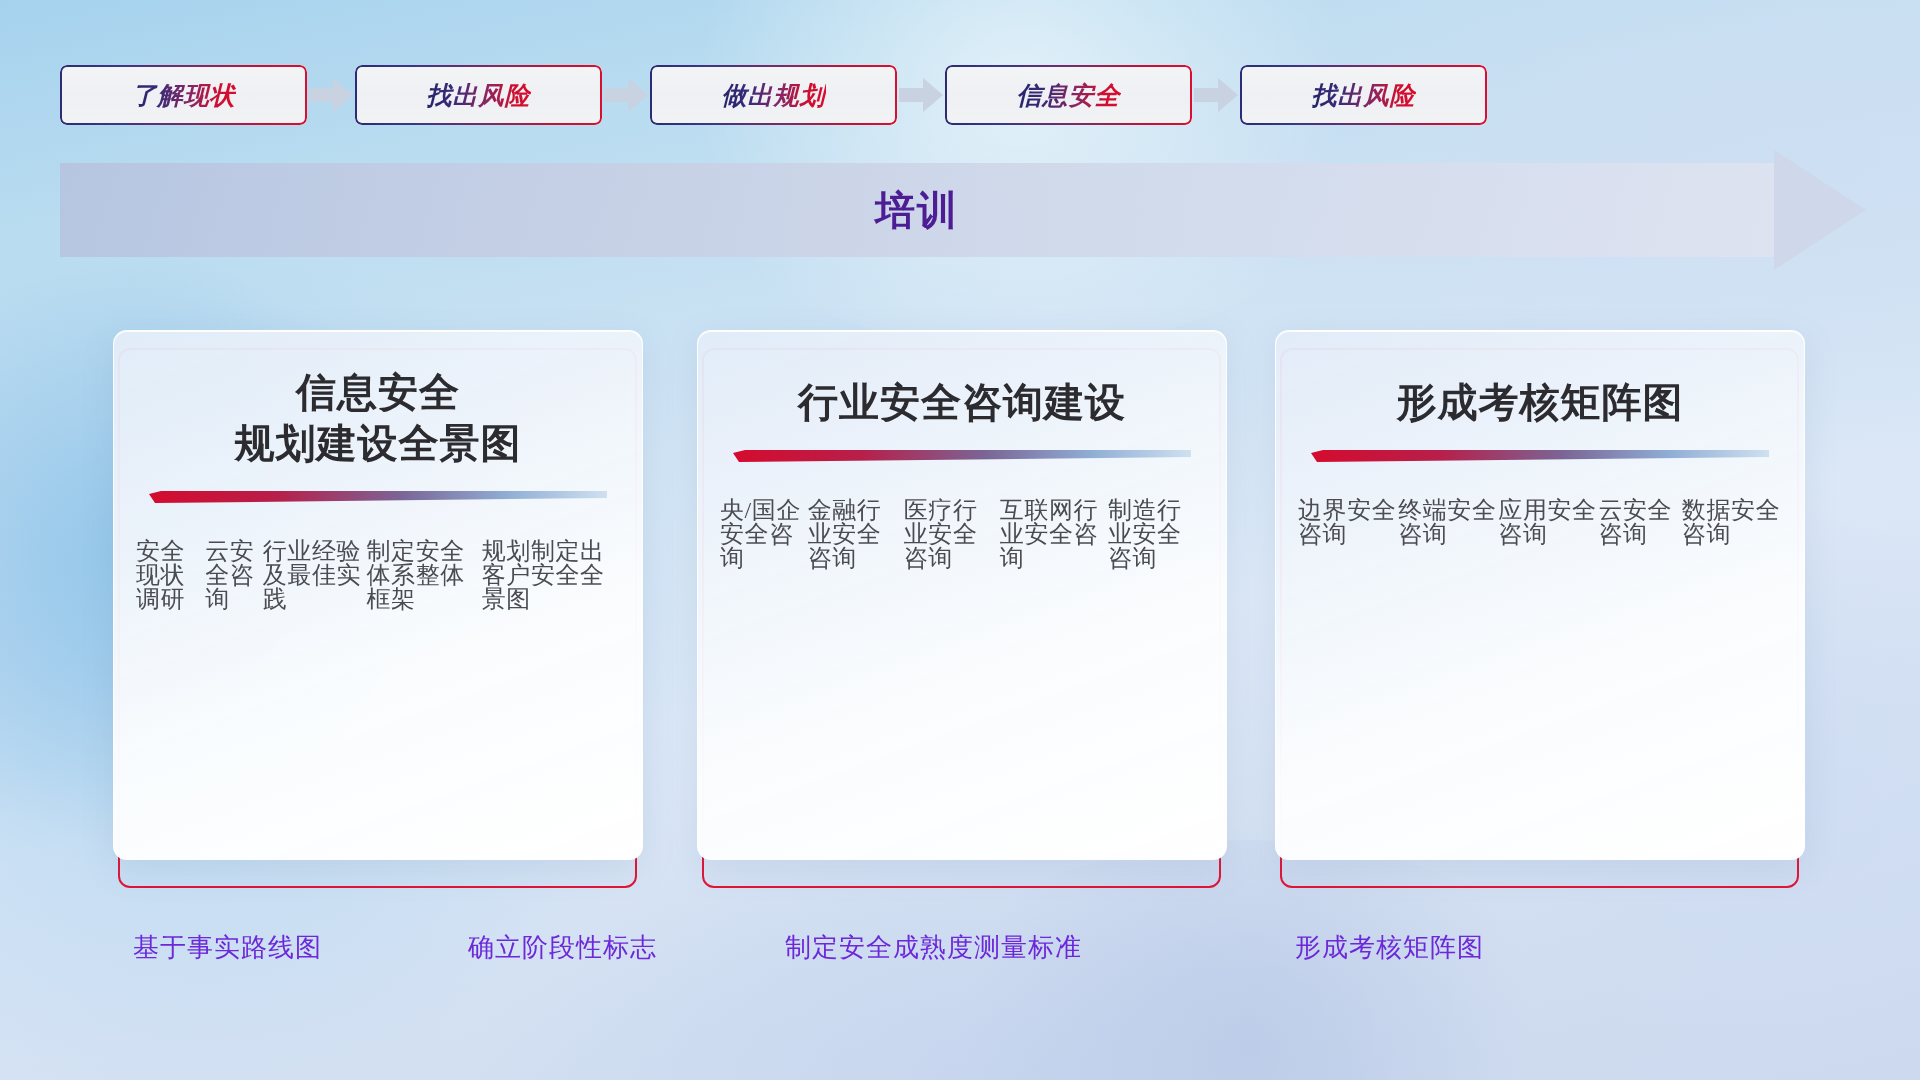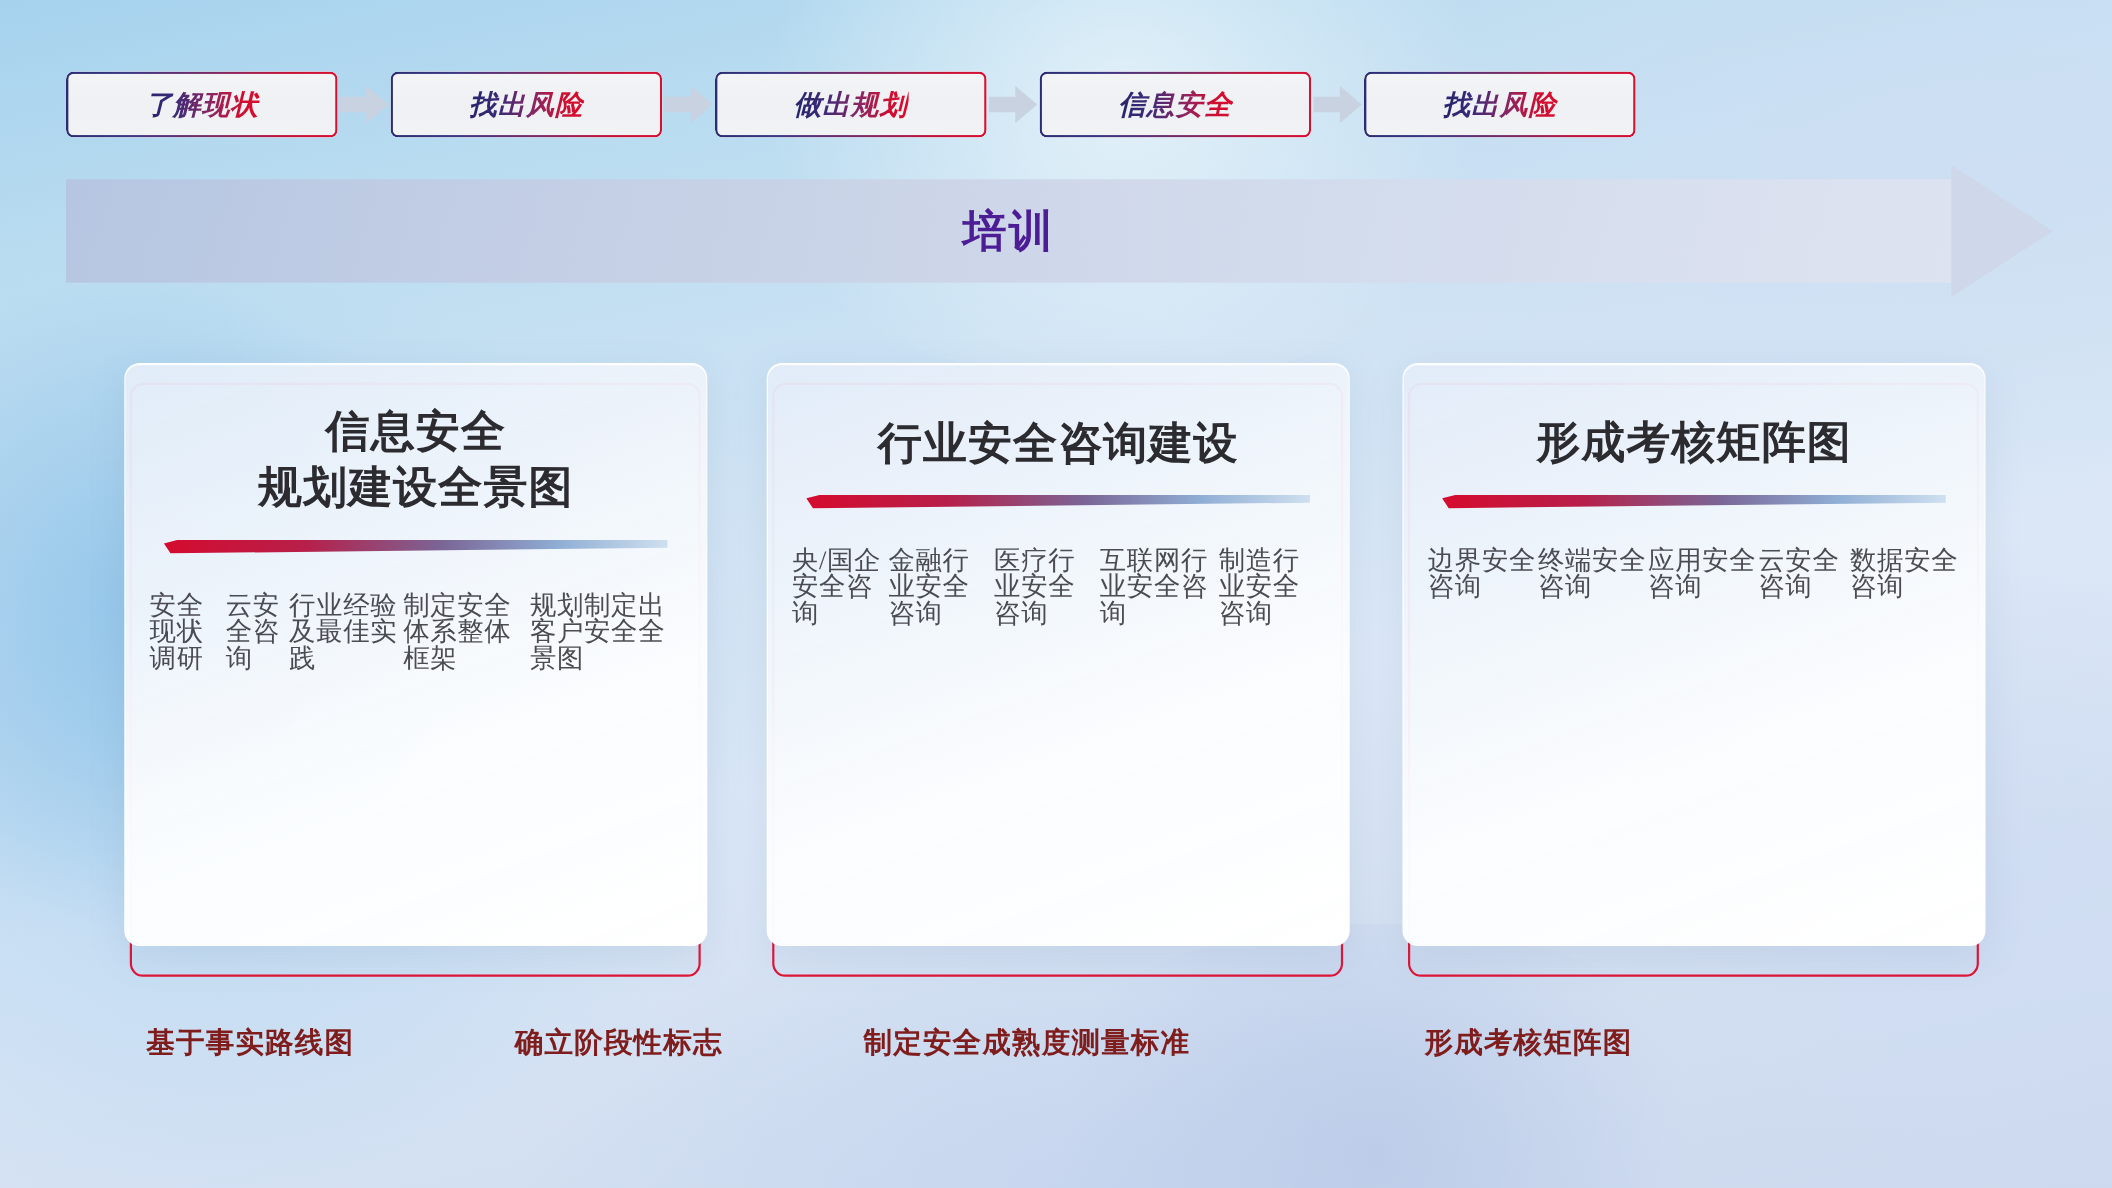--- a/index.html
+++ b/index.html
@@ -144,21 +144,21 @@
   }
   .card-list li {
     font-size: 24px; color: #4b4b52; line-height: 1;
     padding: 11px 0; letter-spacing: .6px;
   }
 
   
   #bottom-labels { position: absolute; left: 0; top: 930px; width: 1920px; height: 60px; }
   .blabel {
     position: absolute; top: 0;
-    font-size: 26px; font-weight: 700; color: #7f1d1d; letter-spacing: 1px;
+    font-size: 26px; font-weight: 400; color: #6d28d9; letter-spacing: 1px;
     white-space: nowrap;
   }
   .blabel.b0 { left: 133px; }
   .blabel.b1 { left: 468px; }
   .blabel.b2 { left: 785px; }
   .blabel.b3 { left: 1295px; }
 </style>
 </head>
 <body>
 

